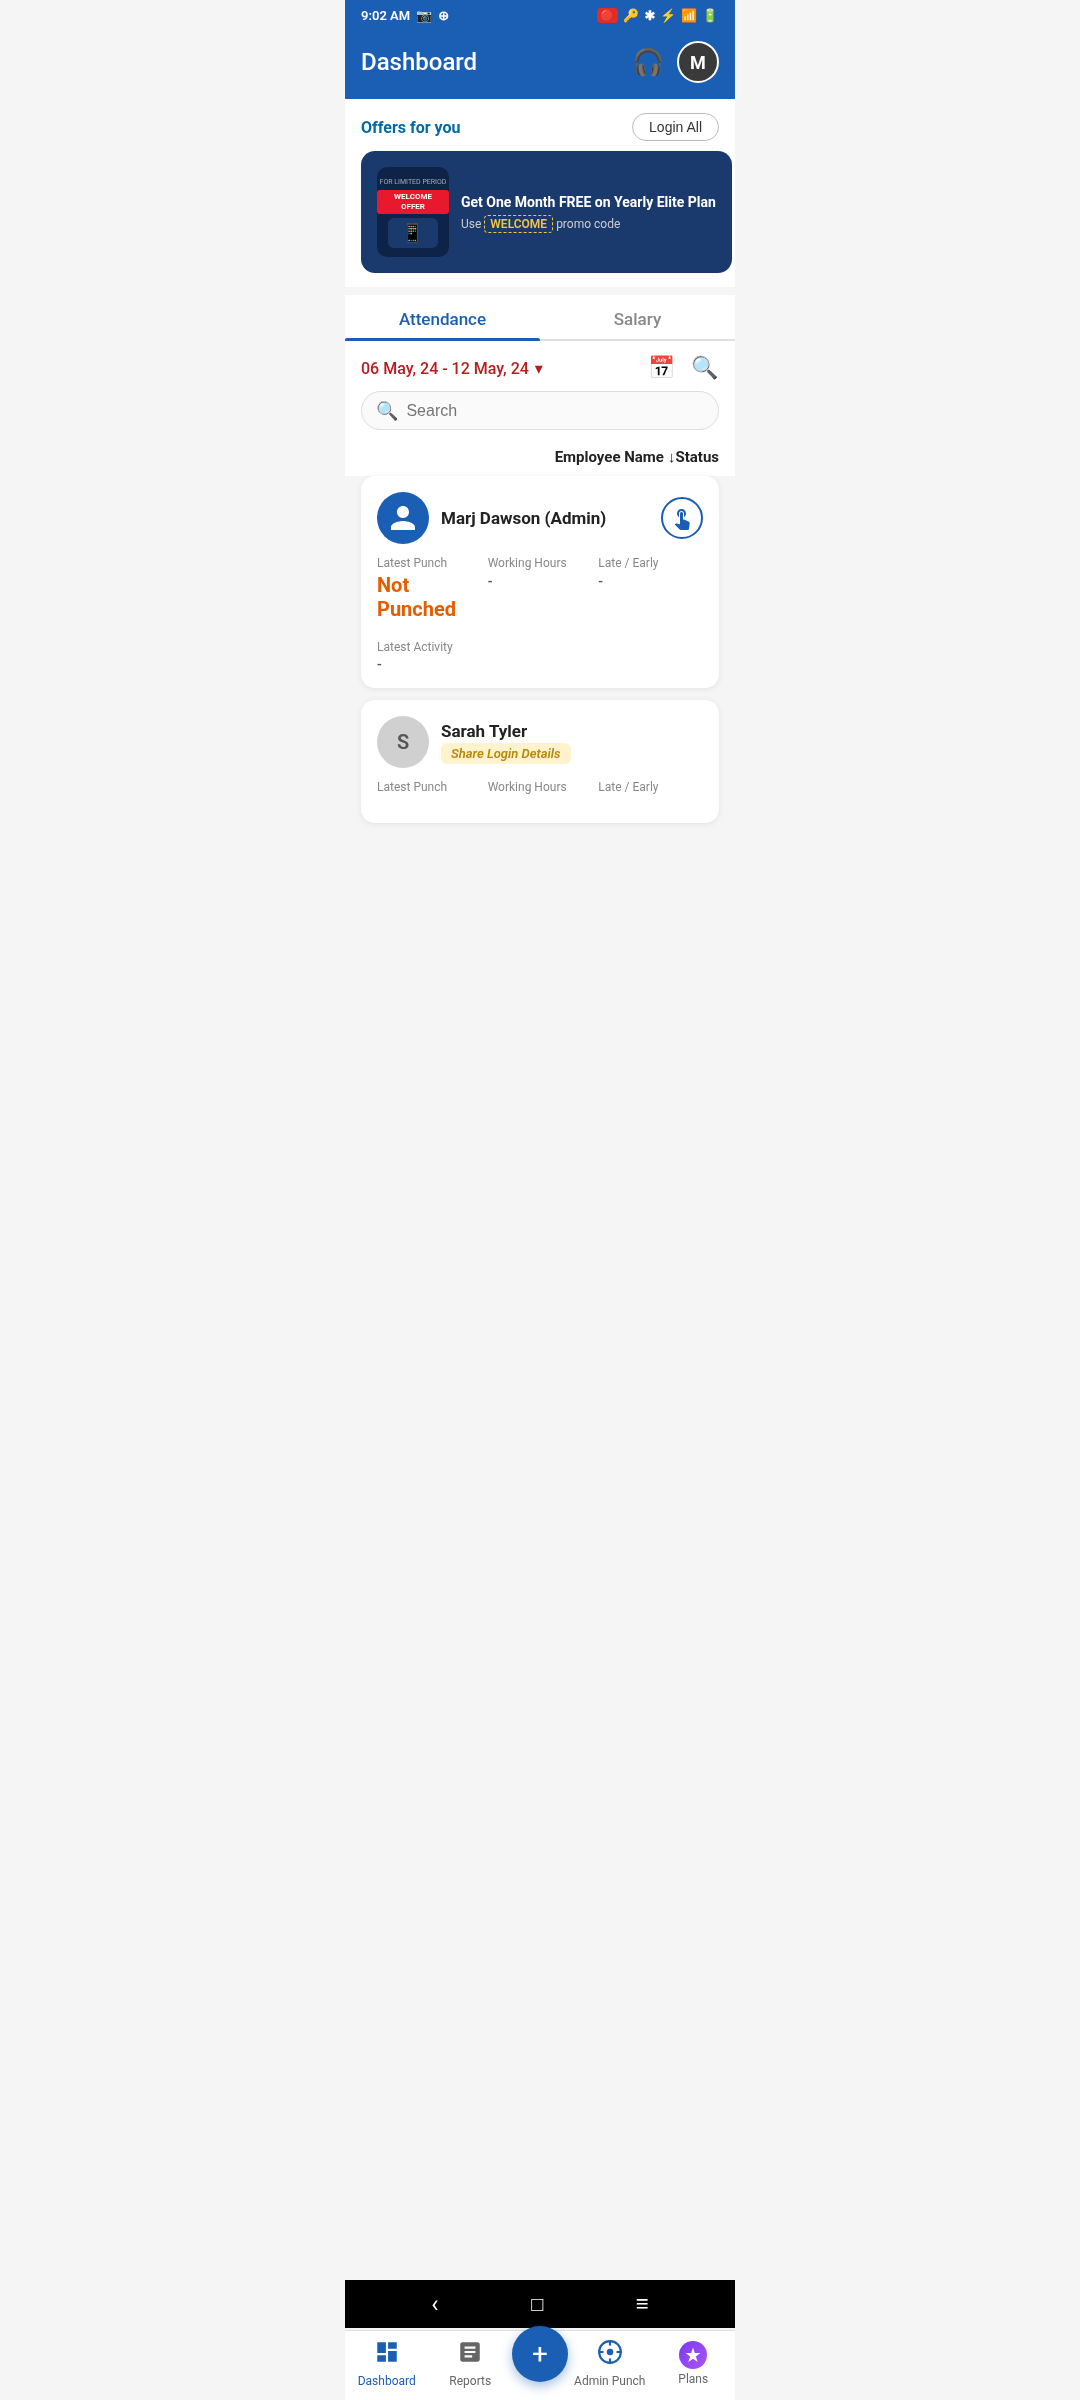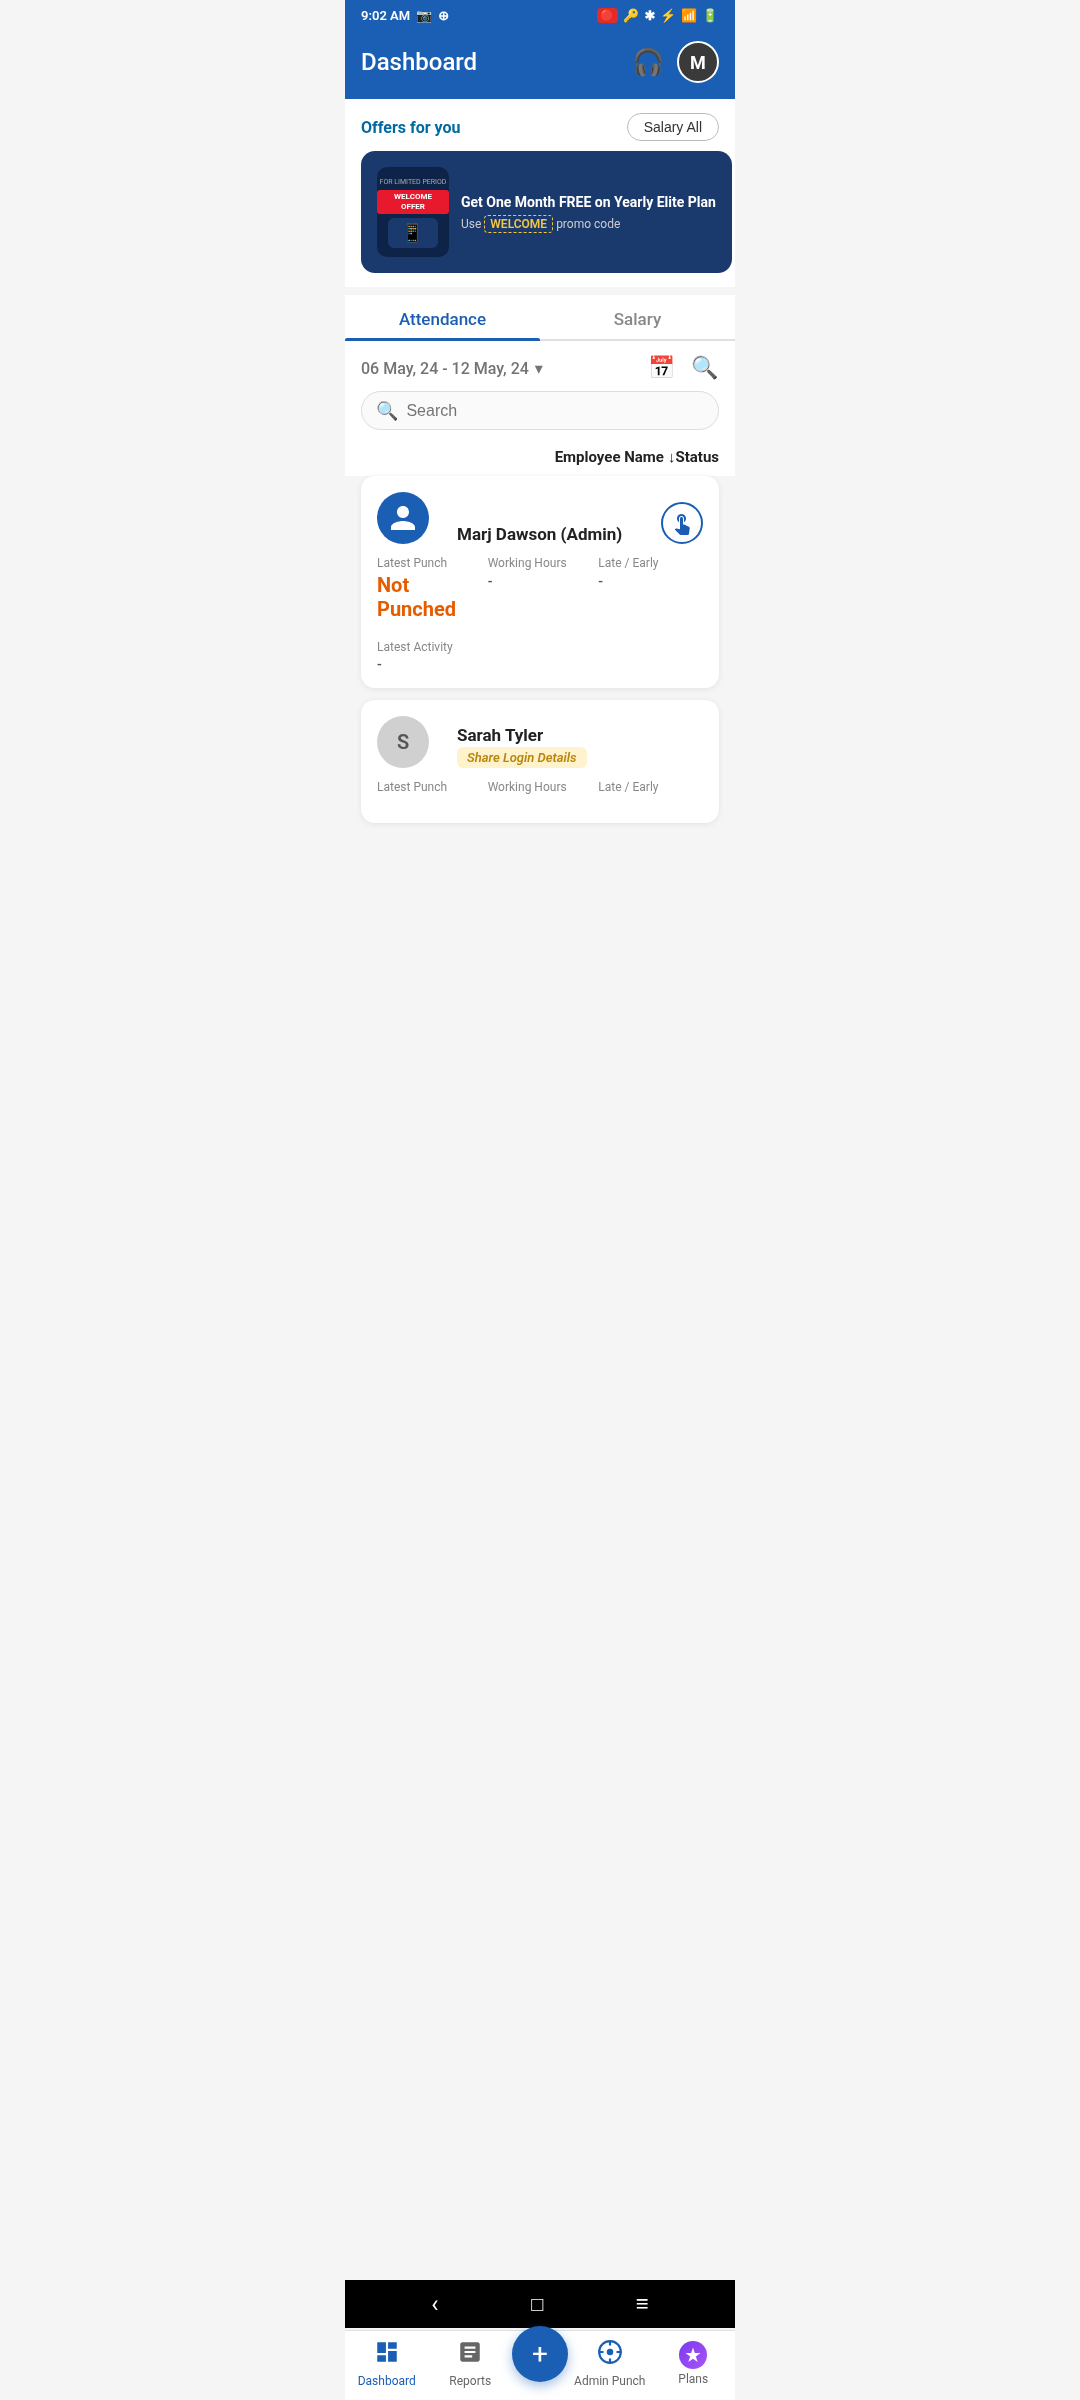--- a/index.html
+++ b/index.html
@@ -160,21 +160,21 @@
       padding: 0 16px;
     }
     .date-filter-row {
       display: flex;
       justify-content: space-between;
       align-items: center;
       padding: 14px 0 10px;
     }
     .date-range {
       display: flex; align-items: center; gap: 6px;
-      font-size: 16px; font-weight: 500; color: #737373;
+      font-size: 16px; font-weight: 500; color: #b91c1c;
     }
     .date-range-actions { display: flex; gap: 16px; }
     .icon-btn {
       background: none; border: none; cursor: pointer;
       color: #555; font-size: 22px;
     }
 
     
     .search-bar {
       display: flex; align-items: center;
@@ -205,21 +205,21 @@
 
     
     .employee-card {
       background: #fff;
       border-radius: 14px;
       padding: 16px;
       margin: 0 0 12px;
       box-shadow: 0 1px 6px rgba(0,0,0,0.08);
     }
     .card-top {
-      display: flex; align-items: flex-end; gap: 28px; margin-bottom: 12px;
+      display: flex; align-items: center; gap: 12px; margin-bottom: 12px;
     }
     .emp-avatar {
       width: 52px; height: 52px; border-radius: 50%;
       background: #1a5fb4;
       display: flex; align-items: center; justify-content: center;
       color: white; font-size: 26px;
       flex-shrink: 0;
     }
     .emp-avatar.gray {
       background: #d0d0d0;
@@ -342,21 +342,21 @@
     <div class="avatar-circle">
       <span style="font-size:18px;font-weight:bold;">M</span>
     </div>
   </div>
 </div>
 
 <div class="content">
 
   <div class="offers-header">
     <span class="offers-title">Offers for you</span>
-    <button class="clear-all-btn">Salary All</button>
+    <button class="clear-all-btn">Login All</button>
   </div>
 
   <div class="offers-scroll">
 
     <div class="offer-card">
       <div class="offer-phone-img">
         <span class="for-limited">FOR LIMITED PERIOD</span>
         <div class="welcome-offer-badge">
           <div style="font-size:8px;line-height:1.2;text-align:center;">WELCOME OFFER</div>
         </div>

